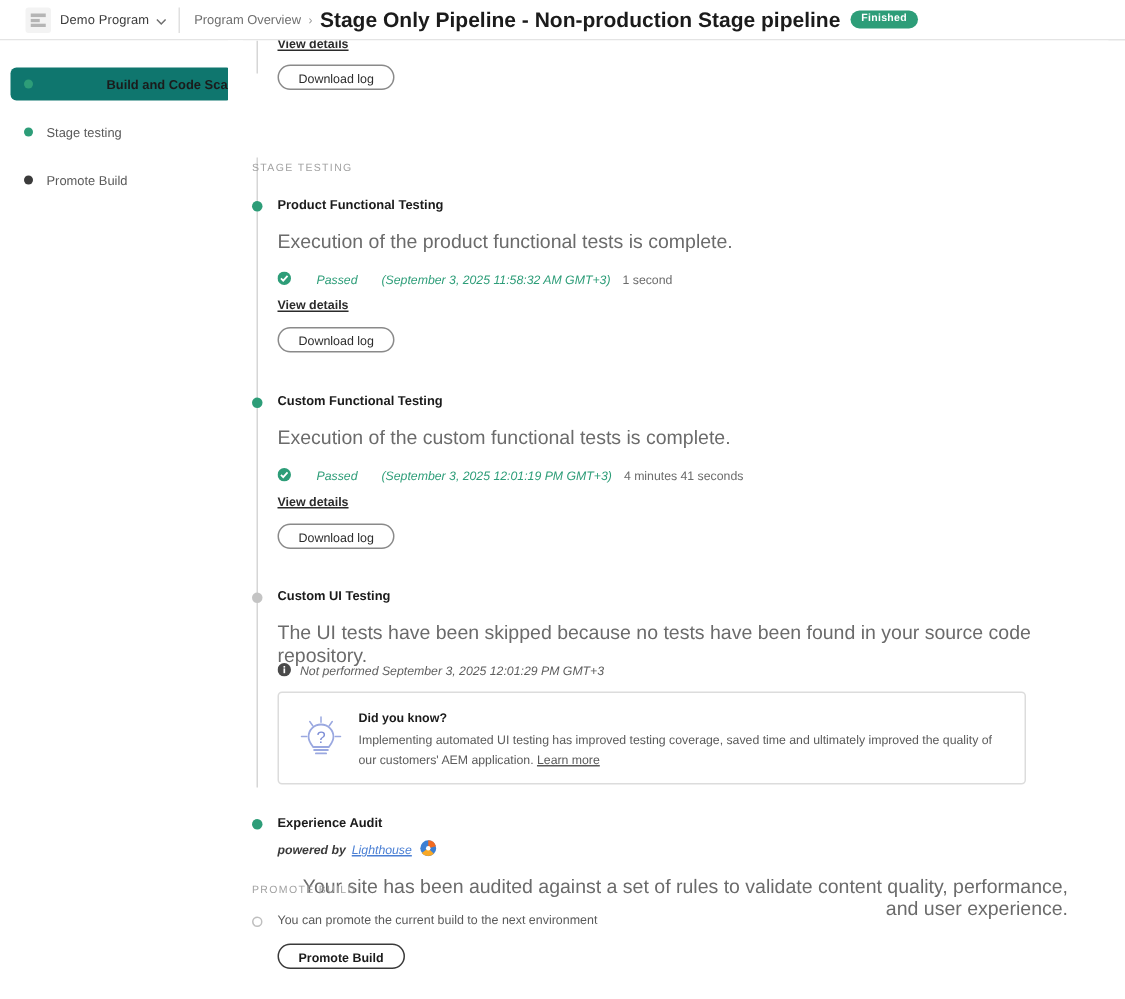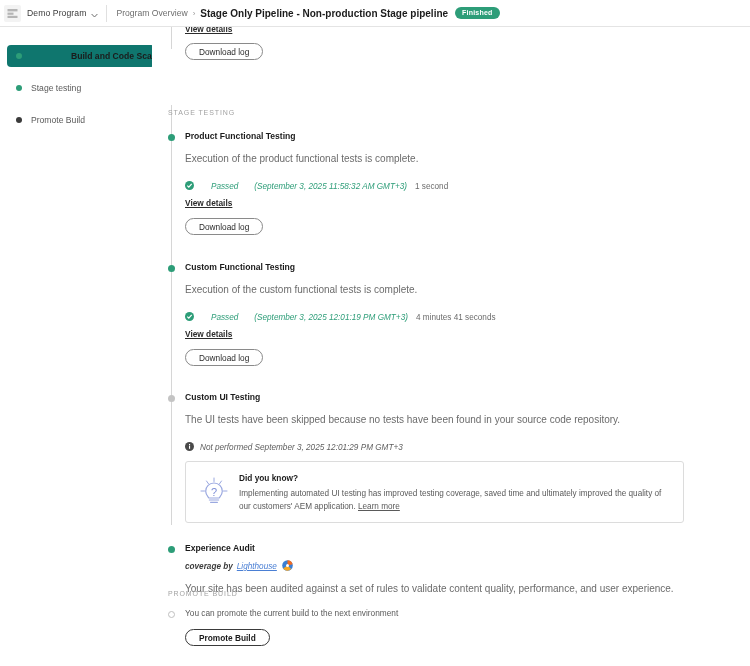--- a/index.html
+++ b/index.html
@@ -11,21 +11,21 @@
     color: #2c2c2c;
     overflow: hidden;
   }
 
   
   .topbar {
     position: absolute; left: 0; top: 0;
     width: 750px; height: 27px;
     border-bottom: 1px solid #e4e4e4;
     display: flex; align-items: center;
-    padding-left: 4px;
+    padding-left: 17px;
     background: #fff;
   }
   .app-icon {
     width: 17px; height: 17px;
     background: #f3f3f3;
     border-radius: 2px;
     margin-right: 6px;
     display: flex; align-items: center; justify-content: center;
     flex: none;
   }
@@ -46,21 +46,21 @@
   }
   .crumb-link {
     font-size: 8.6px; color: #6e6e6e;
     text-decoration: none;
   }
   .crumb-arrow {
     font-size: 8px; color: #9a9a9a;
     margin: 0 5px;
   }
   .crumb-current {
-    font-size: 10px; font-weight: bold; color: #1b1b1b;
+    font-size: 14px; font-weight: bold; color: #1b1b1b;
   }
   .badge-finished {
     margin-left: 7px;
     background: #2d9d78;
     color: #fff;
     font-size: 7px;
     font-weight: bold;
     border-radius: 8px;
     padding: 2.5px 7px 3px;
     letter-spacing: .2px;
@@ -116,21 +116,21 @@
   .step-dot {
     position: absolute; left: 16px; top: 3px;
     width: 7px; height: 7px; border-radius: 50%;
   }
   .step-title {
     position: absolute; left: 33px; top: 0;
     font-size: 8.6px; font-weight: bold; color: #1b1b1b;
   }
   .step-desc {
     position: absolute; left: 33px;
-    font-size: 10px; color: #6b6b6b;
+    font-size: 13px; color: #6b6b6b;
   }
   .status-row {
     position: absolute; left: 33px;
     display: flex; align-items: center;
     font-size: 8.2px;
   }
   .check-icon { margin-right: 5px; display: block; flex: none; }
   .info-icon  { margin-right: 6px; display: block; flex: none; }
   .status-pass { color: #2d9d78; font-style: italic; margin-left: 12px; }
   .status-time { color: #2d9d78; font-style: italic; margin-left: 16px; }
@@ -336,21 +336,21 @@
         <span>Implementing automated UI testing has improved testing coverage, saved time and ultimately improved the quality of our customers' AEM application.</span>
         <span class="callout-link">Learn more</span>
       </div>
     </div>
   </div>
 
   <div class="step" style="top:516px;">
     <span class="step-dot" style="background:#2d9d78"></span>
     <div class="step-title">Experience Audit</div>
     <div class="powered" style="top:17px;">
-      <span class="powered-by">coverage by</span>
+      <span class="powered-by">powered by</span>
       <span class="powered-name">Lighthouse</span>
       <span class="lh-logo">
         <svg width="11" height="11" viewBox="0 0 11 11">
           <circle cx="5.5" cy="5.5" r="5.3" fill="#3b7fd4"></circle>
           <path d="M5.5 0.2 A5.3 5.3 0 0 1 10.6 4.2 L5.5 5.5 Z" fill="#f26b21"></path>
           <path d="M1.1 8.6 A5.3 5.3 0 0 0 9.2 9.1 L5.5 5.5 Z" fill="#f9a825"></path>
           <circle cx="5.5" cy="5.5" r="1.5" fill="#ffffff"></circle>
         </svg>
       </span>
     </div>

